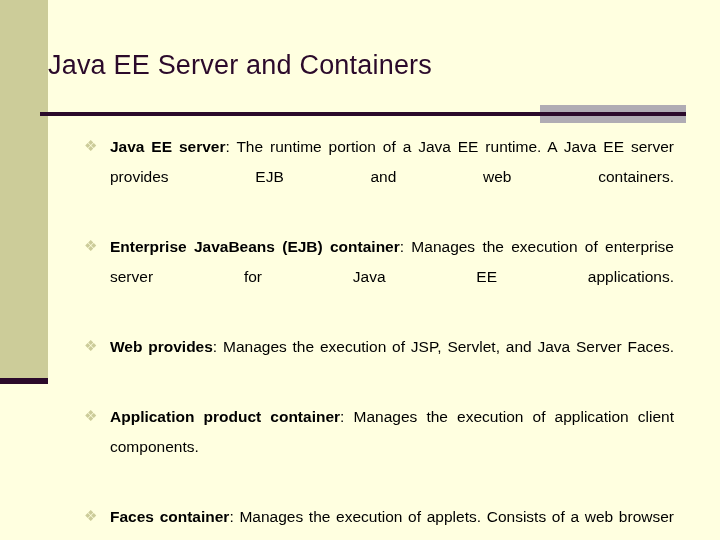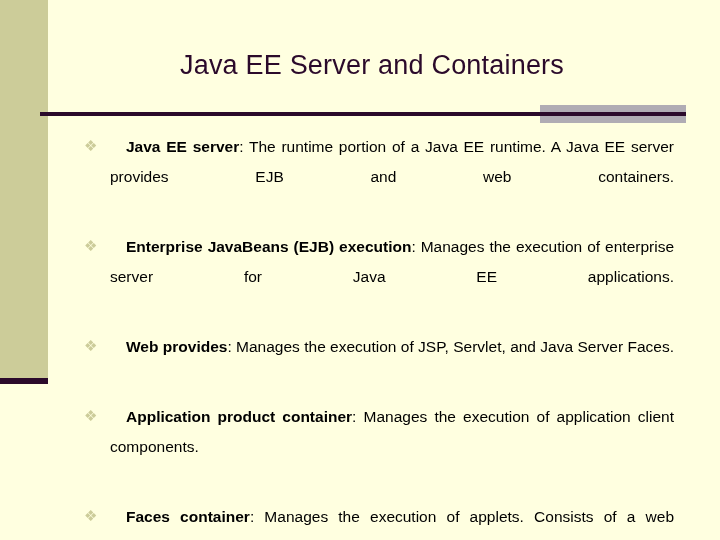--- a/index.html
+++ b/index.html
@@ -42,21 +42,20 @@
     height: 6px;
     background: #2b0a2b;
   }
 
   
   .title {
     position: absolute;
     left: 48px;
     top: 48px;
     width: 648px;
-    text-align: center;
     color: #2b0a2b;
     font-size: 27px;
     line-height: 34px;
     letter-spacing: 0.2px;
     white-space: nowrap;
   }
 
   
   .rule-gray {
     position: absolute;
@@ -99,21 +98,20 @@
   }
   .bullet-text {
     color: #000000;
     font-size: 15.5px;
     line-height: 30px;
     text-align: justify;
     text-justify: inter-word;
   }
   .bullet-text .lead {
     font-weight: bold;
-    margin-left: 16px;
   }
   
   .bullet-text::after {
     content: "";
     display: inline-block;
     width: 100%;
   }
 </style>
 </head>
 <body>
@@ -130,21 +128,21 @@
 
   <div class="body">
 
     <div class="bullet-row">
       <span class="bullet-marker">❖</span>
       <div class="bullet-text"><span class="lead">Java EE server</span><span>: The runtime portion of a Java EE runtime. A Java EE server provides EJB and web containers.</span></div>
     </div>
 
     <div class="bullet-row">
       <span class="bullet-marker">❖</span>
-      <div class="bullet-text"><span class="lead">Enterprise JavaBeans (EJB) execution</span><span>: Manages the execution of enterprise server for Java EE applications.</span></div>
+      <div class="bullet-text"><span class="lead">Enterprise JavaBeans (EJB) container</span><span>: Manages the execution of enterprise server for Java EE applications.</span></div>
     </div>
 
     <div class="bullet-row">
       <span class="bullet-marker">❖</span>
       <div class="bullet-text"><span class="lead">Web provides</span><span>: Manages the execution of JSP, Servlet, and Java Server Faces.</span></div>
     </div>
 
     <div class="bullet-row">
       <span class="bullet-marker">❖</span>
       <div class="bullet-text"><span class="lead">Application product container</span><span>: Manages the execution of application client components.</span></div>

